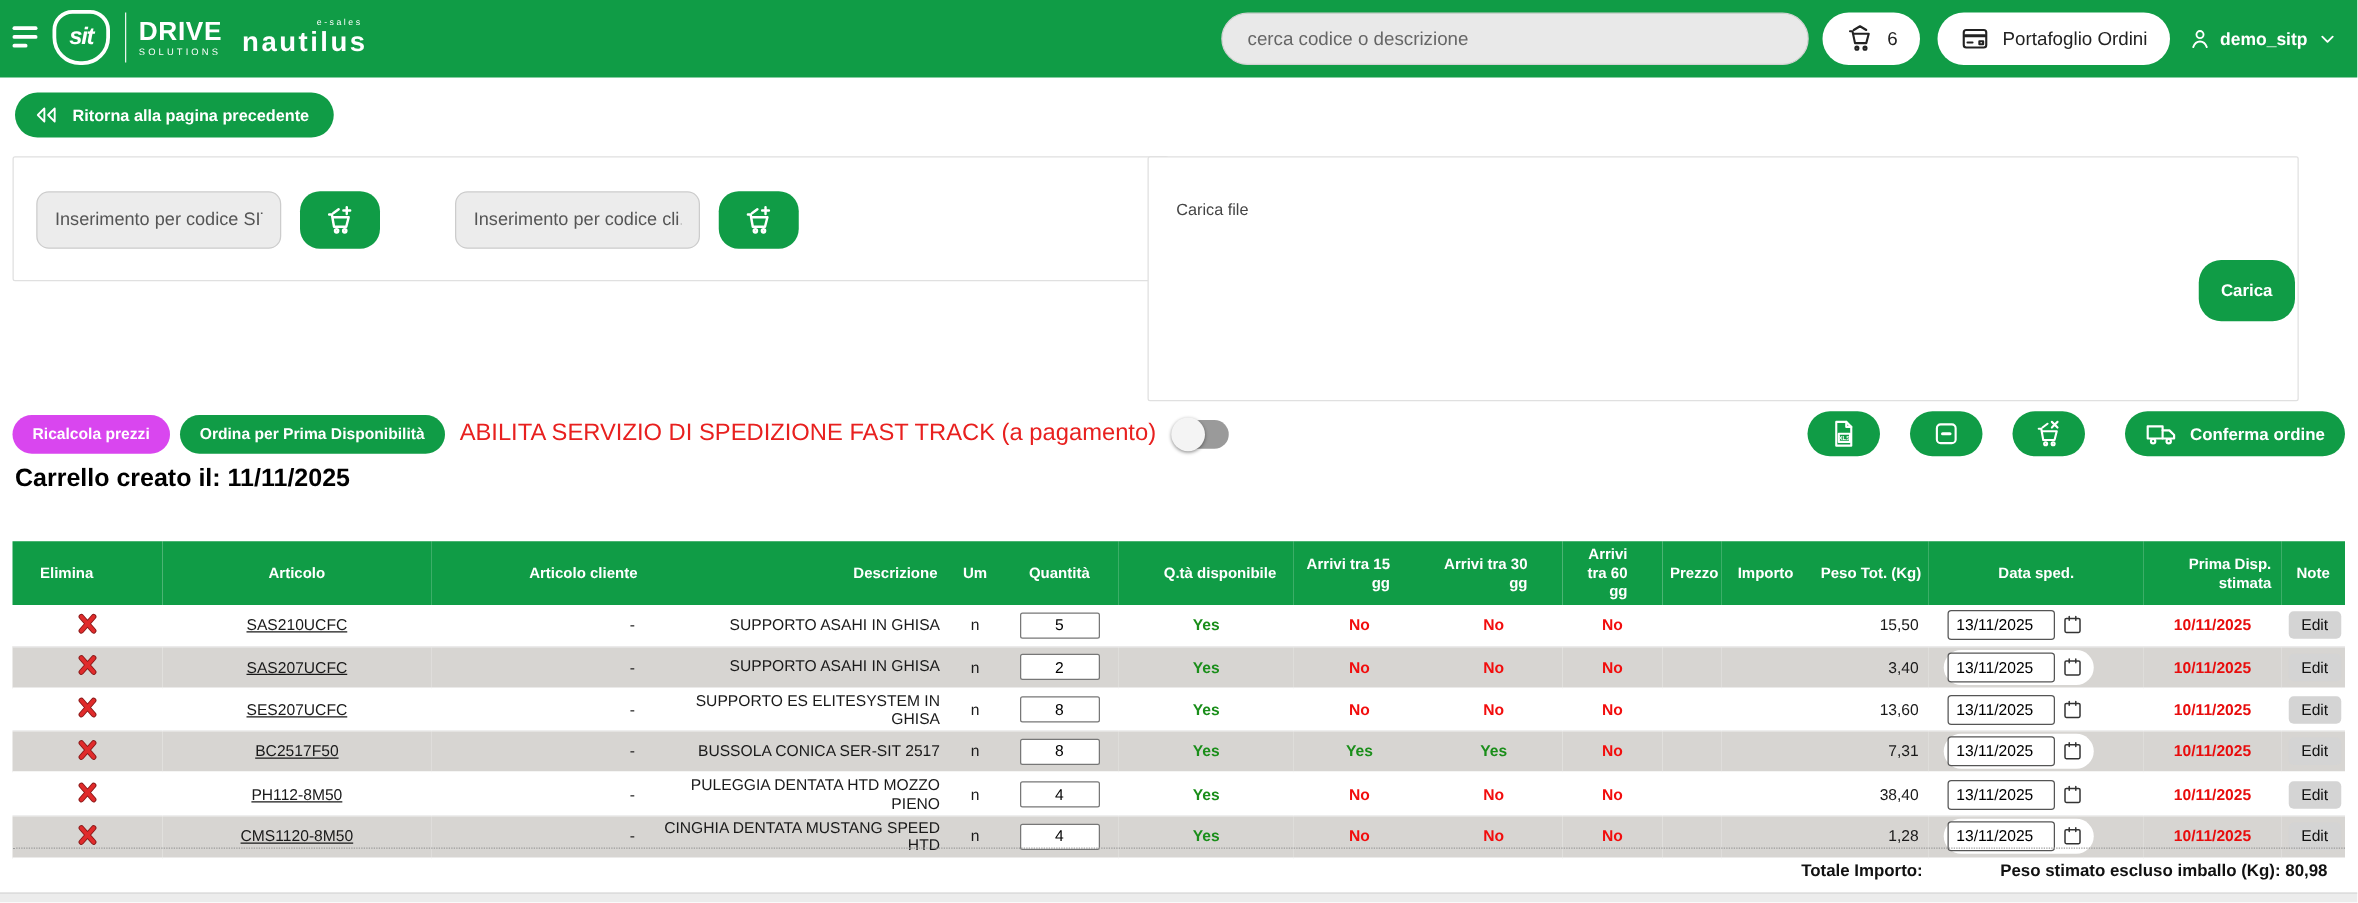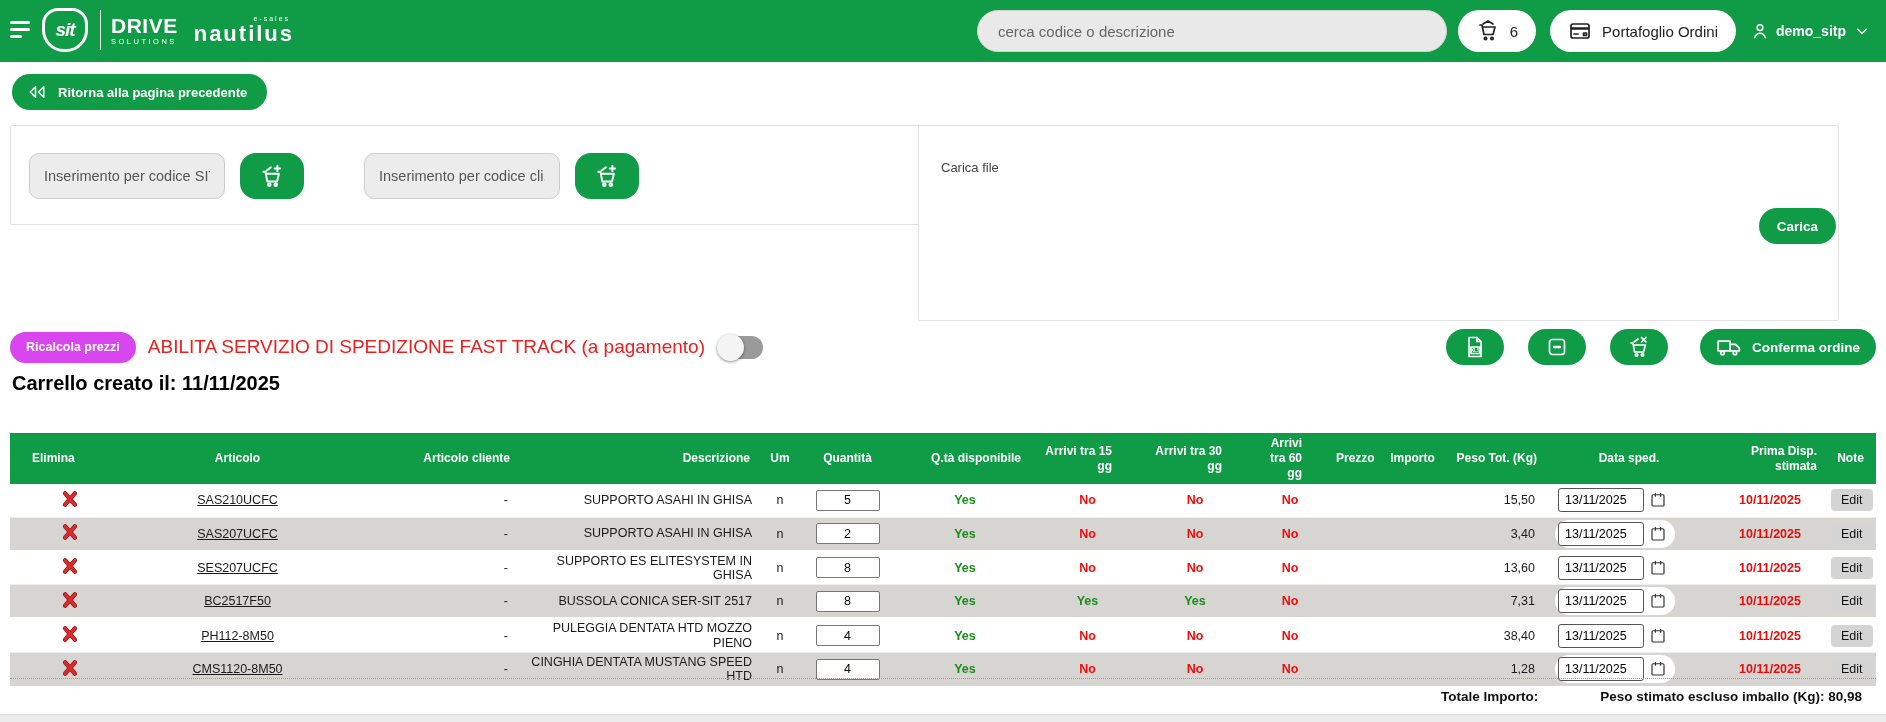--- a/index.html
+++ b/index.html
@@ -60,21 +60,21 @@
   .add-btn.b1{left:229px;} .add-btn.b2{left:564px;}
   .add-btn svg{width:26px;height:26px;stroke:#fff;fill:none;stroke-width:1.8;stroke-linecap:round;stroke-linejoin:round;}
 
   .right-panel{left:918px;top:125px;width:921px;height:196px;}
   .upload-label{position:absolute;left:22px;top:34px;font-size:13px;color:#444;}
   .dropzone{position:absolute;left:21px;top:54px;width:314px;height:84px;border:1px solid #aaa;border-radius:18px;
     display:flex;align-items:center;gap:14px;padding:0 18px;cursor:pointer;background:#fff;}
   .dropzone svg{width:36px;height:36px;stroke:#555;fill:none;stroke-width:1.5;stroke-linecap:round;stroke-linejoin:round;flex:none;}
   .dz-title{font-size:20px;font-weight:bold;color:#111;}
   .dz-sub{font-size:14.5px;color:#555;margin-top:4px;}
-  .carica-btn{position:absolute;right:2px;top:82px;height:36px;border:none;background:var(--green);color:#fff;
+  .carica-btn{position:absolute;right:2px;top:82px;height:49px;border:none;background:var(--green);color:#fff;
     border-radius:18px;padding:0 18px;font-size:13.5px;font-weight:bold;cursor:pointer;font-family:"Liberation Sans", sans-serif;}
 
   
   .actions-row{position:absolute;left:10px;right:10px;top:328px;height:38px;display:flex;align-items:center;}
   .chip{height:31px;border:none;border-radius:16px;color:#fff;font-size:12.5px;font-weight:bold;padding:0 16px;
     cursor:pointer;font-family:"Liberation Sans", sans-serif;}
   .chip.red{background:#d946ef;}
   .chip.green{background:var(--green);margin-left:8px;}
   .fasttrack-label{margin-left:12px;font-size:19px;color:var(--red);}
   .toggle{margin-left:14px;width:44px;height:23px;border-radius:12px;background:#9a9a9a;position:relative;cursor:pointer;flex:none;}
@@ -235,20 +235,21 @@
   </button>
 </section>
 
 <section class="panel right-panel">
   <div class="upload-label">Carica file</div>
   <button class="carica-btn">Carica</button>
 </section>
 
 <div class="actions-row">
   <button class="chip red">Ricalcola prezzi</button>
+  <button class="chip green">Ordina per Prima Disponibilità</button>
   <div class="fasttrack-label">ABILITA SERVIZIO DI SPEDIZIONE FAST TRACK (a pagamento)</div>
   <div class="toggle">
       <div class="knob"></div>
     </div>
   <div class="icon-group">
     <button class="icon-btn">
       <svg viewBox="0 0 24 24">
           <path d="M6 2.5h8l4 4v15H6z"></path>
           <path d="M14 2.5v4h4"></path>
           <rect x="8" y="12" width="9" height="6.5"></rect>

